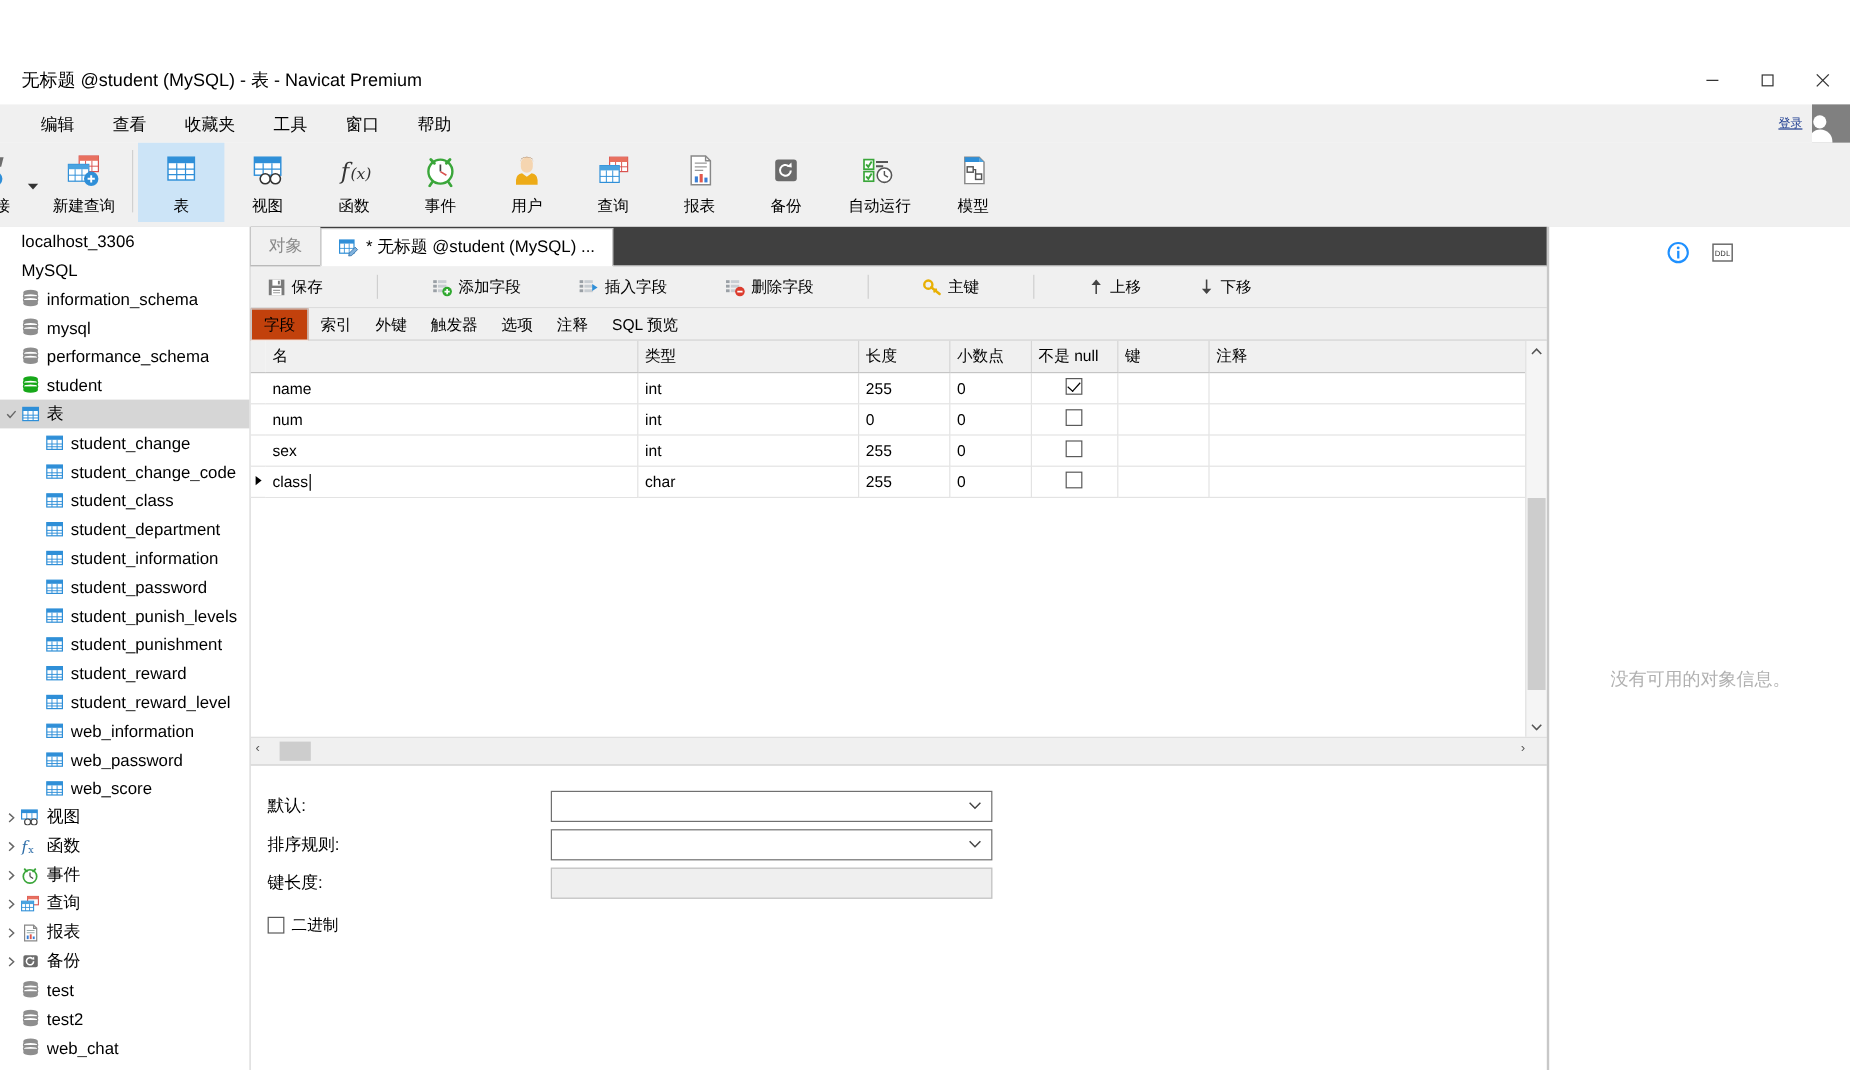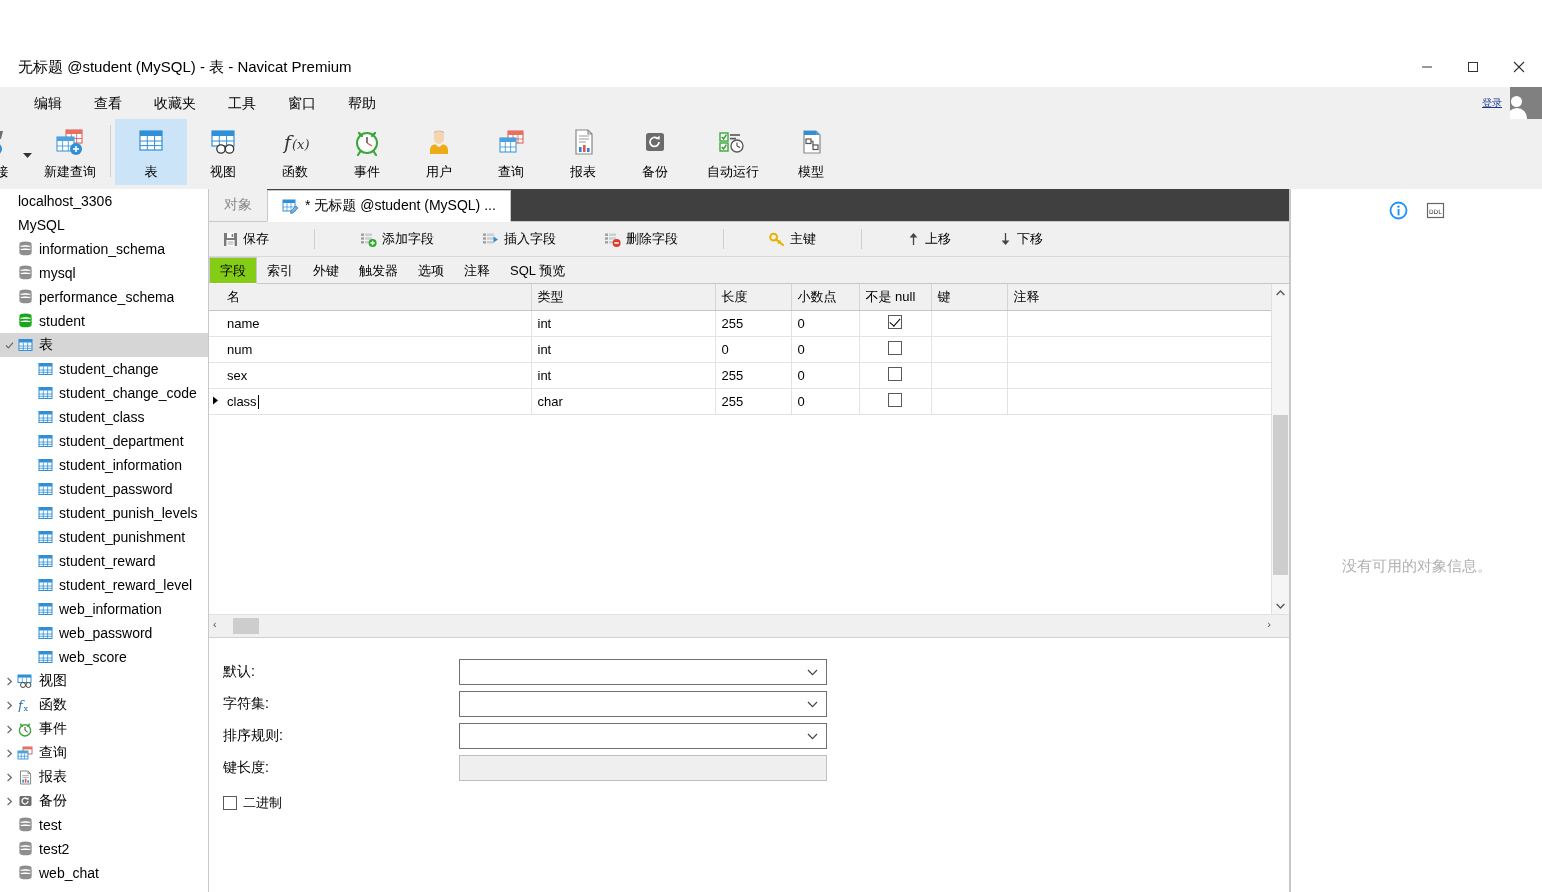--- a/index.html
+++ b/index.html
@@ -59,21 +59,21 @@
   .tab.active{background:#fff;color:#000;border:1px solid #c8c8c8;border-bottom:1px solid #fff;position:relative;top:1px;}
   .tab .ticon{margin-right:6px;display:flex;}
 
   .acttoolbar{height:34px;background:#f0f0f0;display:flex;align-items:center;border-bottom:1px solid #d8d8d8;padding-left:6px;gap:32px;}
   .act{display:flex;align-items:center;height:26px;padding:0 8px;font-size:13px;white-space:nowrap;}
   .act .ai{margin-right:5px;display:flex;align-items:center;}
   .act-sep{width:1px;height:20px;background:#cfcfcf;margin:0 5px;}
 
   .subtabs{height:26px;background:#f0f0f0;display:flex;align-items:flex-end;border-bottom:1px solid #c8c8c8;}
   .stab{height:25px;display:flex;align-items:center;padding:0 10px;font-size:13px;color:#000;}
-  .stab.active{background:#84cc16;border:1px solid #c8c8c8;border-bottom:1px solid #fff;position:relative;top:1px;}
+  .stab.active{background:#c2410c;border:1px solid #c8c8c8;border-bottom:1px solid #fff;position:relative;top:1px;}
 
   
   .gridwrap{position:relative;height:330px;background:#fff;}
   .grid{width:1062px;border-collapse:collapse;table-layout:fixed;}
   .grid th{background:#f0f0f0;border-right:1px solid #d5d5d5;border-bottom:1px solid #c5c5c5;font-weight:normal;
            font-size:13px;text-align:left;padding:4px 6px;height:20px;box-sizing:border-box;}
   .grid td{border-right:1px solid #e3e3e3;border-bottom:1px solid #e3e3e3;font-size:13px;padding:4px 6px;height:17px;box-sizing:border-box;background:#fff;}
   .grid td.rowmark{border-right:none;padding:0;width:12px;text-align:center;color:#000;font-size:9px;}
   .cellcheck{width:14px;height:14px;border:1px solid #5a5a5a;display:inline-block;position:relative;background:#fff;box-sizing:border-box;}
   .cellcheck.on::after{content:"";position:absolute;left:3px;top:0px;width:5px;height:9px;border:solid #000;border-width:0 1.6px 1.6px 0;transform:rotate(42deg);}
@@ -1008,28 +1008,20 @@
       <div class="props" id="props">
           <div class="prow">
             <div class="plabel">默认:</div>
             <div class="pfield">
               <span class="chev"><svg width="11" height="7" viewBox="0 0 11 7">
                   <path d="M1 1 L5.5 5.6 L10 1" fill="none" stroke="#444" stroke-width="1.2"></path>
                 </svg></span>
             </div>
           </div>
           <div class="prow">
-            <div class="plabel">字符集:</div>
-            <div class="pfield">
-              <span class="chev"><svg width="11" height="7" viewBox="0 0 11 7">
-                  <path d="M1 1 L5.5 5.6 L10 1" fill="none" stroke="#444" stroke-width="1.2"></path>
-                </svg></span>
-            </div>
-          </div>
-          <div class="prow">
             <div class="plabel">排序规则:</div>
             <div class="pfield">
               <span class="chev"><svg width="11" height="7" viewBox="0 0 11 7">
                   <path d="M1 1 L5.5 5.6 L10 1" fill="none" stroke="#444" stroke-width="1.2"></path>
                 </svg></span>
             </div>
           </div>
           <div class="prow">
             <div class="plabel">键长度:</div>
             <div class="pfield ro"></div>

